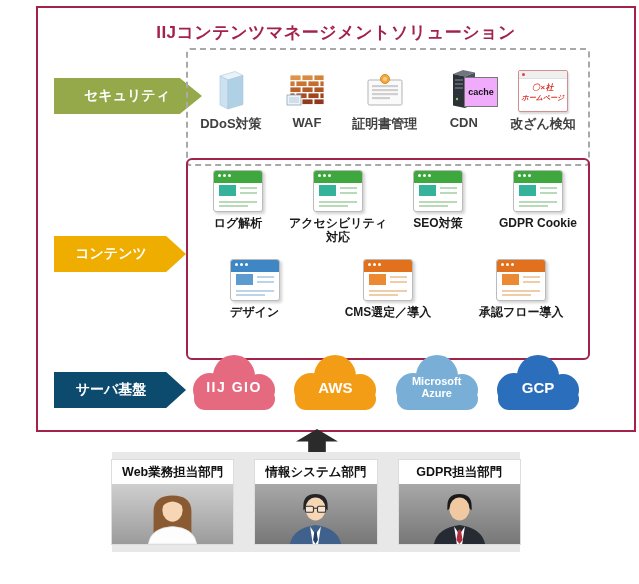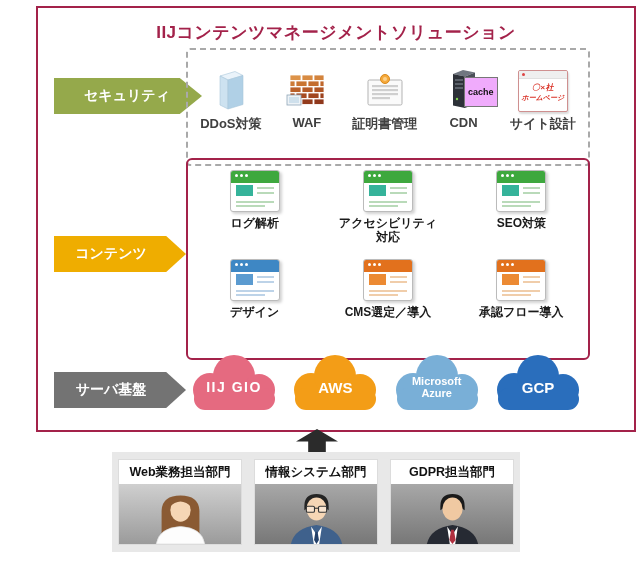--- a/index.html
+++ b/index.html
@@ -11,21 +11,21 @@
   .main-box{position:absolute;left:36px;top:6px;width:596px;height:422px;
     border:2px solid #a3224a;border-radius:0;background:#fff;}
   .title{position:absolute;top:13px;left:0;width:100%;text-align:center;
     font-size:17px;font-weight:bold;color:#a3224a;letter-spacing:.5px;}
   
   .arrow-label{position:absolute;width:114px;height:36px;display:flex;align-items:center;
     justify-content:center;padding-right:18px;color:#fff;font-size:14px;font-weight:bold;
     clip-path:polygon(0 0,85% 0,100% 50%,85% 100%,0 100%);white-space:nowrap;}
   .arrow-security{left:16px;top:70px;background:#95a94b;padding-left:16px;}
   .arrow-contents{left:16px;top:228px;background:#efad00;}
-  .arrow-server{left:16px;top:364px;background:#737373;}
+  .arrow-server{left:16px;top:364px;background:#0c4a6e;}
   
   .security-box{position:absolute;left:148px;top:40px;width:400px;height:102px;
     border:2px dashed #a9a9a9;border-radius:4px;display:flex;justify-content:space-around;
     align-items:flex-start;padding-top:12px;}
   .sec-item{display:flex;flex-direction:column;align-items:center;}
   .sec-icon{height:50px;display:flex;align-items:flex-end;justify-content:center;position:relative;}
   .sec-label{margin-top:3px;font-size:13px;font-weight:bold;color:#404040;white-space:nowrap;}
   .cache-tag{position:absolute;right:-12px;bottom:5px;background:#f0abfc;border:1px solid #777;
     font-size:9px;font-weight:bold;color:#111;padding:8px 3px;line-height:12px;}
   .tamper-win{width:48px;height:40px;background:#fff;border:1px solid #cf9090;border-radius:2px;
@@ -60,21 +60,21 @@
   .cloud svg{position:absolute;inset:0;width:100%;height:100%;}
   .cloud-label{position:absolute;inset:0;display:flex;align-items:center;justify-content:center;
     padding-top:12px;color:#fff;font-weight:bold;font-size:15px;text-align:center;line-height:1.1;}
   .cloud-iij{color:#e56a80;} .cloud-aws{color:#f39d17;} .cloud-azure{color:#79afd7;} .cloud-gcp{color:#2a6ebc;}
   .cloud-iij .cloud-label{font-size:14px;letter-spacing:1.5px;}
   .cloud-azure .cloud-label{font-size:11px;padding:10px 14px 0;text-align:center;}
   
   .up-arrow{position:absolute;left:296px;top:429px;width:42px;height:26px;background:#2b2b2b;
     clip-path:polygon(50% 0,100% 48%,71% 48%,71% 100%,29% 100%,29% 48%,0 48%);}
   .departments{position:absolute;left:112px;top:452px;width:408px;height:100px;background:#e8e8e8;
-    display:flex;justify-content:center;gap:14px;padding:8px 0;box-sizing:border-box;}
+    display:flex;justify-content:center;gap:22px;padding:8px 0;box-sizing:border-box;}
   .dept-card{width:122px;background:#fff;display:flex;flex-direction:column;box-shadow:0 0 0 1px #dcdcdc;}
   .dept-label{padding:4px 0 3px;text-align:center;font-size:12.5px;font-weight:bold;color:#111;white-space:nowrap;}
   .dept-photo{flex:1;display:flex;align-items:flex-end;justify-content:center;overflow:hidden;}
   .photo-light{background:linear-gradient(#cfcfcf,#9b9b9b);}
   .photo-dark{background:linear-gradient(#a8a8a8,#777);}
   .dept-photo svg{display:block;height:54px;}
 </style>
 </head>
 <body>
 
@@ -169,21 +169,21 @@
       <div class="sec-item">
         <div class="sec-icon">
           <div class="tamper-win">
             <div class="t-bar">
                 <i></i>
               </div>
             <div class="t-text t1">〇×社</div>
             <div class="t-text t2">ホームページ</div>
           </div>
         </div>
-        <div class="sec-label">サイト設計</div>
+        <div class="sec-label">改ざん検知</div>
       </div>
 
     </div>
 
     <div class="contents-box">
 
       <div class="c-row">
         <div class="c-item">
           <div class="bicon green">
             <div class="bbar">
@@ -221,20 +221,35 @@
                 <i></i>
                 <i></i>
               </div>
             <div class="bblock"></div>
               <div class="bl l1"></div>
               <div class="bl l2"></div>
               <div class="bl l3"></div>
               <div class="bl l4"></div>
           </div>
           <div class="c-label">SEO対策</div>
+        </div>
+        <div class="c-item">
+          <div class="bicon green">
+            <div class="bbar">
+                <i></i>
+                <i></i>
+                <i></i>
+              </div>
+            <div class="bblock"></div>
+              <div class="bl l1"></div>
+              <div class="bl l2"></div>
+              <div class="bl l3"></div>
+              <div class="bl l4"></div>
+          </div>
+          <div class="c-label">GDPR Cookie</div>
         </div>
       </div>
 
       <div class="c-row c-row2">
         <div class="c-item">
           <div class="bicon blue">
             <div class="bbar">
                 <i></i>
                 <i></i>
                 <i></i>

